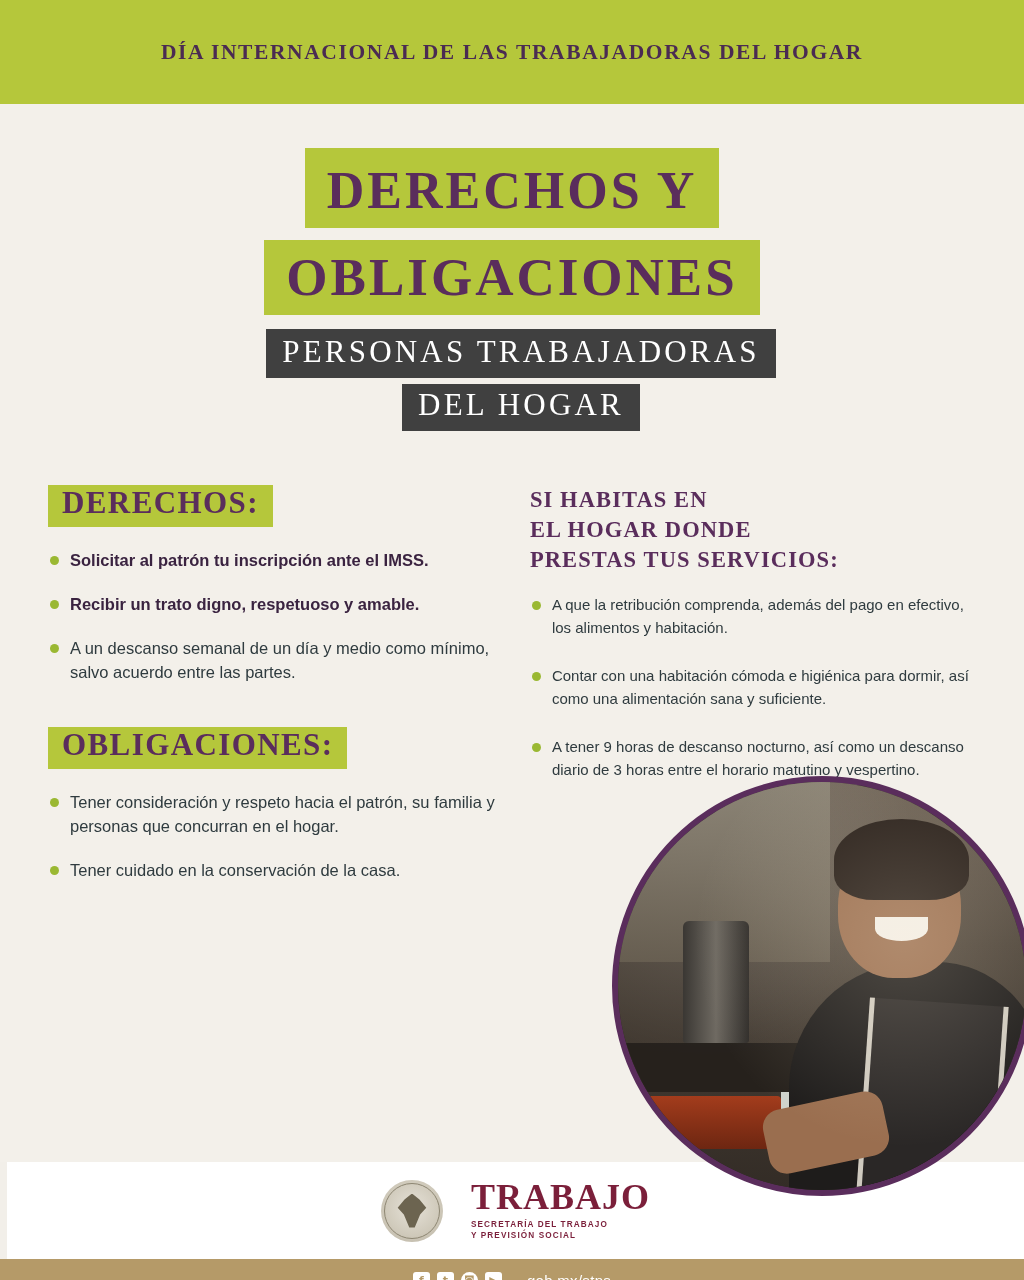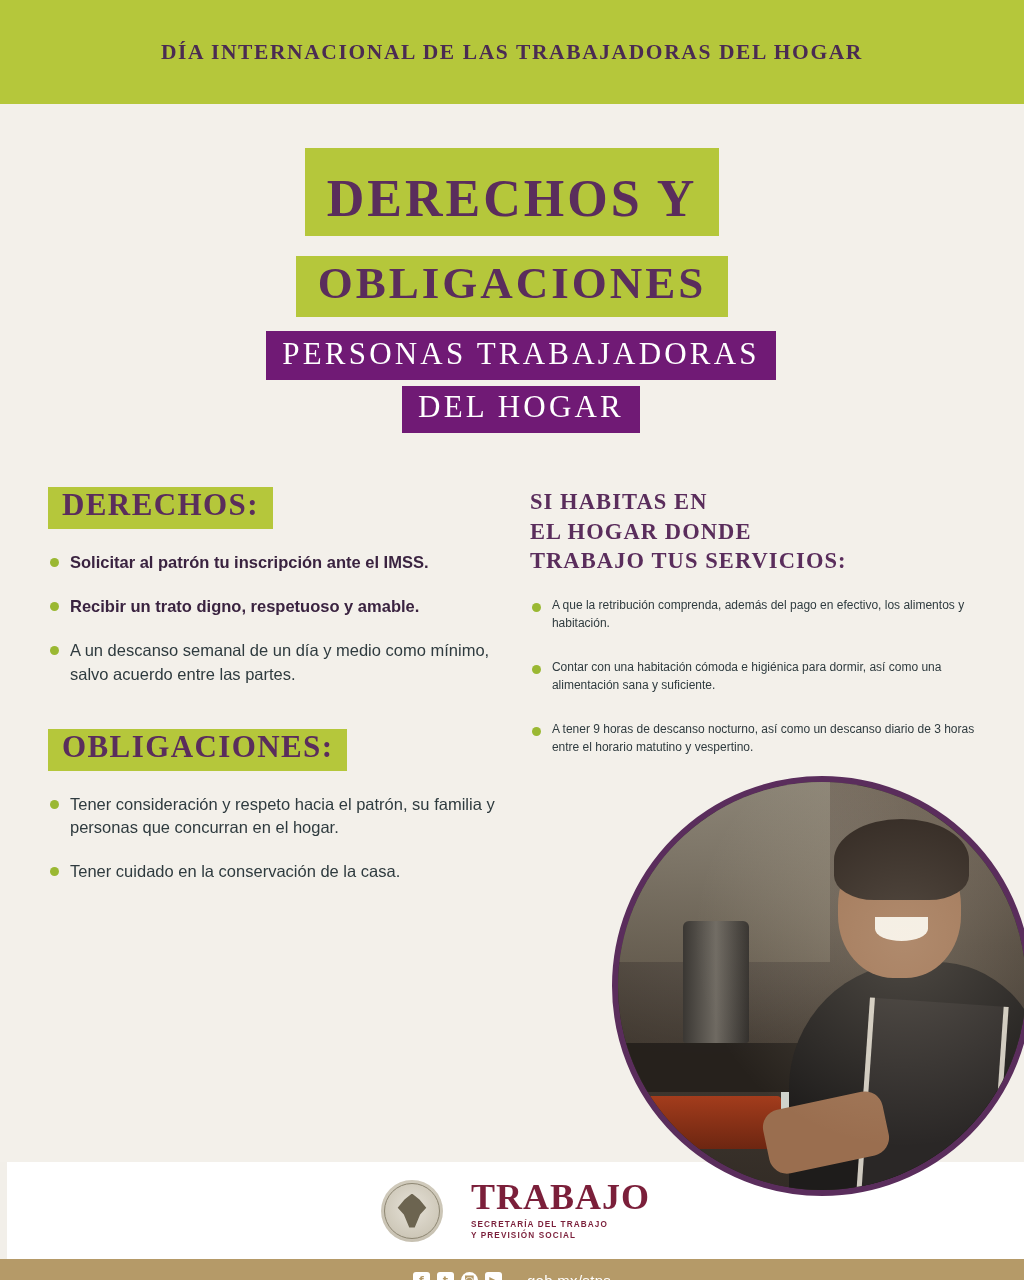--- a/index.html
+++ b/index.html
@@ -35,27 +35,27 @@
   .titlewrap { text-align: center; padding-top: 44px; }
   .t1, .t2 {
     display: inline-block;
     font-family: "Liberation Serif", serif;
     font-weight: bold;
     color: #5a2d5c;
     background: #b5c73b;
     letter-spacing: 3px;
     line-height: 1.04;
   }
-  .t1 { font-size: 52px; padding: 24px 22px 10px; }
-  .t2 { font-size: 45px; padding: 4px 22px 10px; margin-top: 20px; }
+  .t1 { font-size: 52px; padding: 16px 22px 10px; }
+  .t2 { font-size: 53px; padding: 10px 22px 10px; margin-top: 12px; }
   .t3, .t4 {
     display: inline-block;
     font-family: "Liberation Serif", serif;
     color: #ffffff;
-    background: #701a75;
+    background: #404040;
     letter-spacing: 3.2px;
     margin-left: 18px;
   }
   .t3 { font-size: 31px; padding: 5px 16px 8px; margin-top: 14px; }
   .t4 { font-size: 31px; padding: 3px 16px 8px; margin-top: 6px; }
 
   
   .columns {
     display: flex;
     margin-top: 54px;
@@ -94,21 +94,21 @@
   }
   ul.bullets li::before {
     content: "";
     position: absolute;
     left: 2px; top: 7px;
     width: 9px; height: 9px;
     border-radius: 50%;
     background: #9ab832;
   }
   ul.bullets li.bold { font-weight: bold; color: #3a2340; }
-  .col-right ul.bullets li { font-size: 12px; line-height: 1.5; margin-bottom: 26px; }
+  .col-right ul.bullets li { font-size: 15px; line-height: 1.5; margin-bottom: 26px; }
   .col-right ul.bullets { margin-top: 20px; }
 
   .obl-wrap { margin-top: 42px; }
 
   
   .photo {
     position: absolute;
     right: -8px;
     bottom: -34px;
     width: 420px; height: 420px;
@@ -289,21 +289,21 @@
           <li>Tener cuidado en la conservación de la casa.</li>
         </ul>
       </div>
 
     </div>
 
     <div class="col-right">
       <div class="sec-head-plain">
         <div>SI HABITAS EN</div>
         <div>EL HOGAR DONDE</div>
-        <div>TRABAJO TUS SERVICIOS:</div>
+        <div>PRESTAS TUS SERVICIOS:</div>
       </div>
       <ul class="bullets">
         <li>A que la retribución comprenda, además del pago en efectivo, los alimentos y habitación.</li>
         <li>Contar con una habitación cómoda e higiénica para dormir, así como una alimentación sana y suficiente.</li>
         <li>A tener 9 horas de descanso nocturno, así como un descanso diario de 3 horas entre el horario matutino y vespertino.</li>
       </ul>
     </div>
 
   </div>
 

